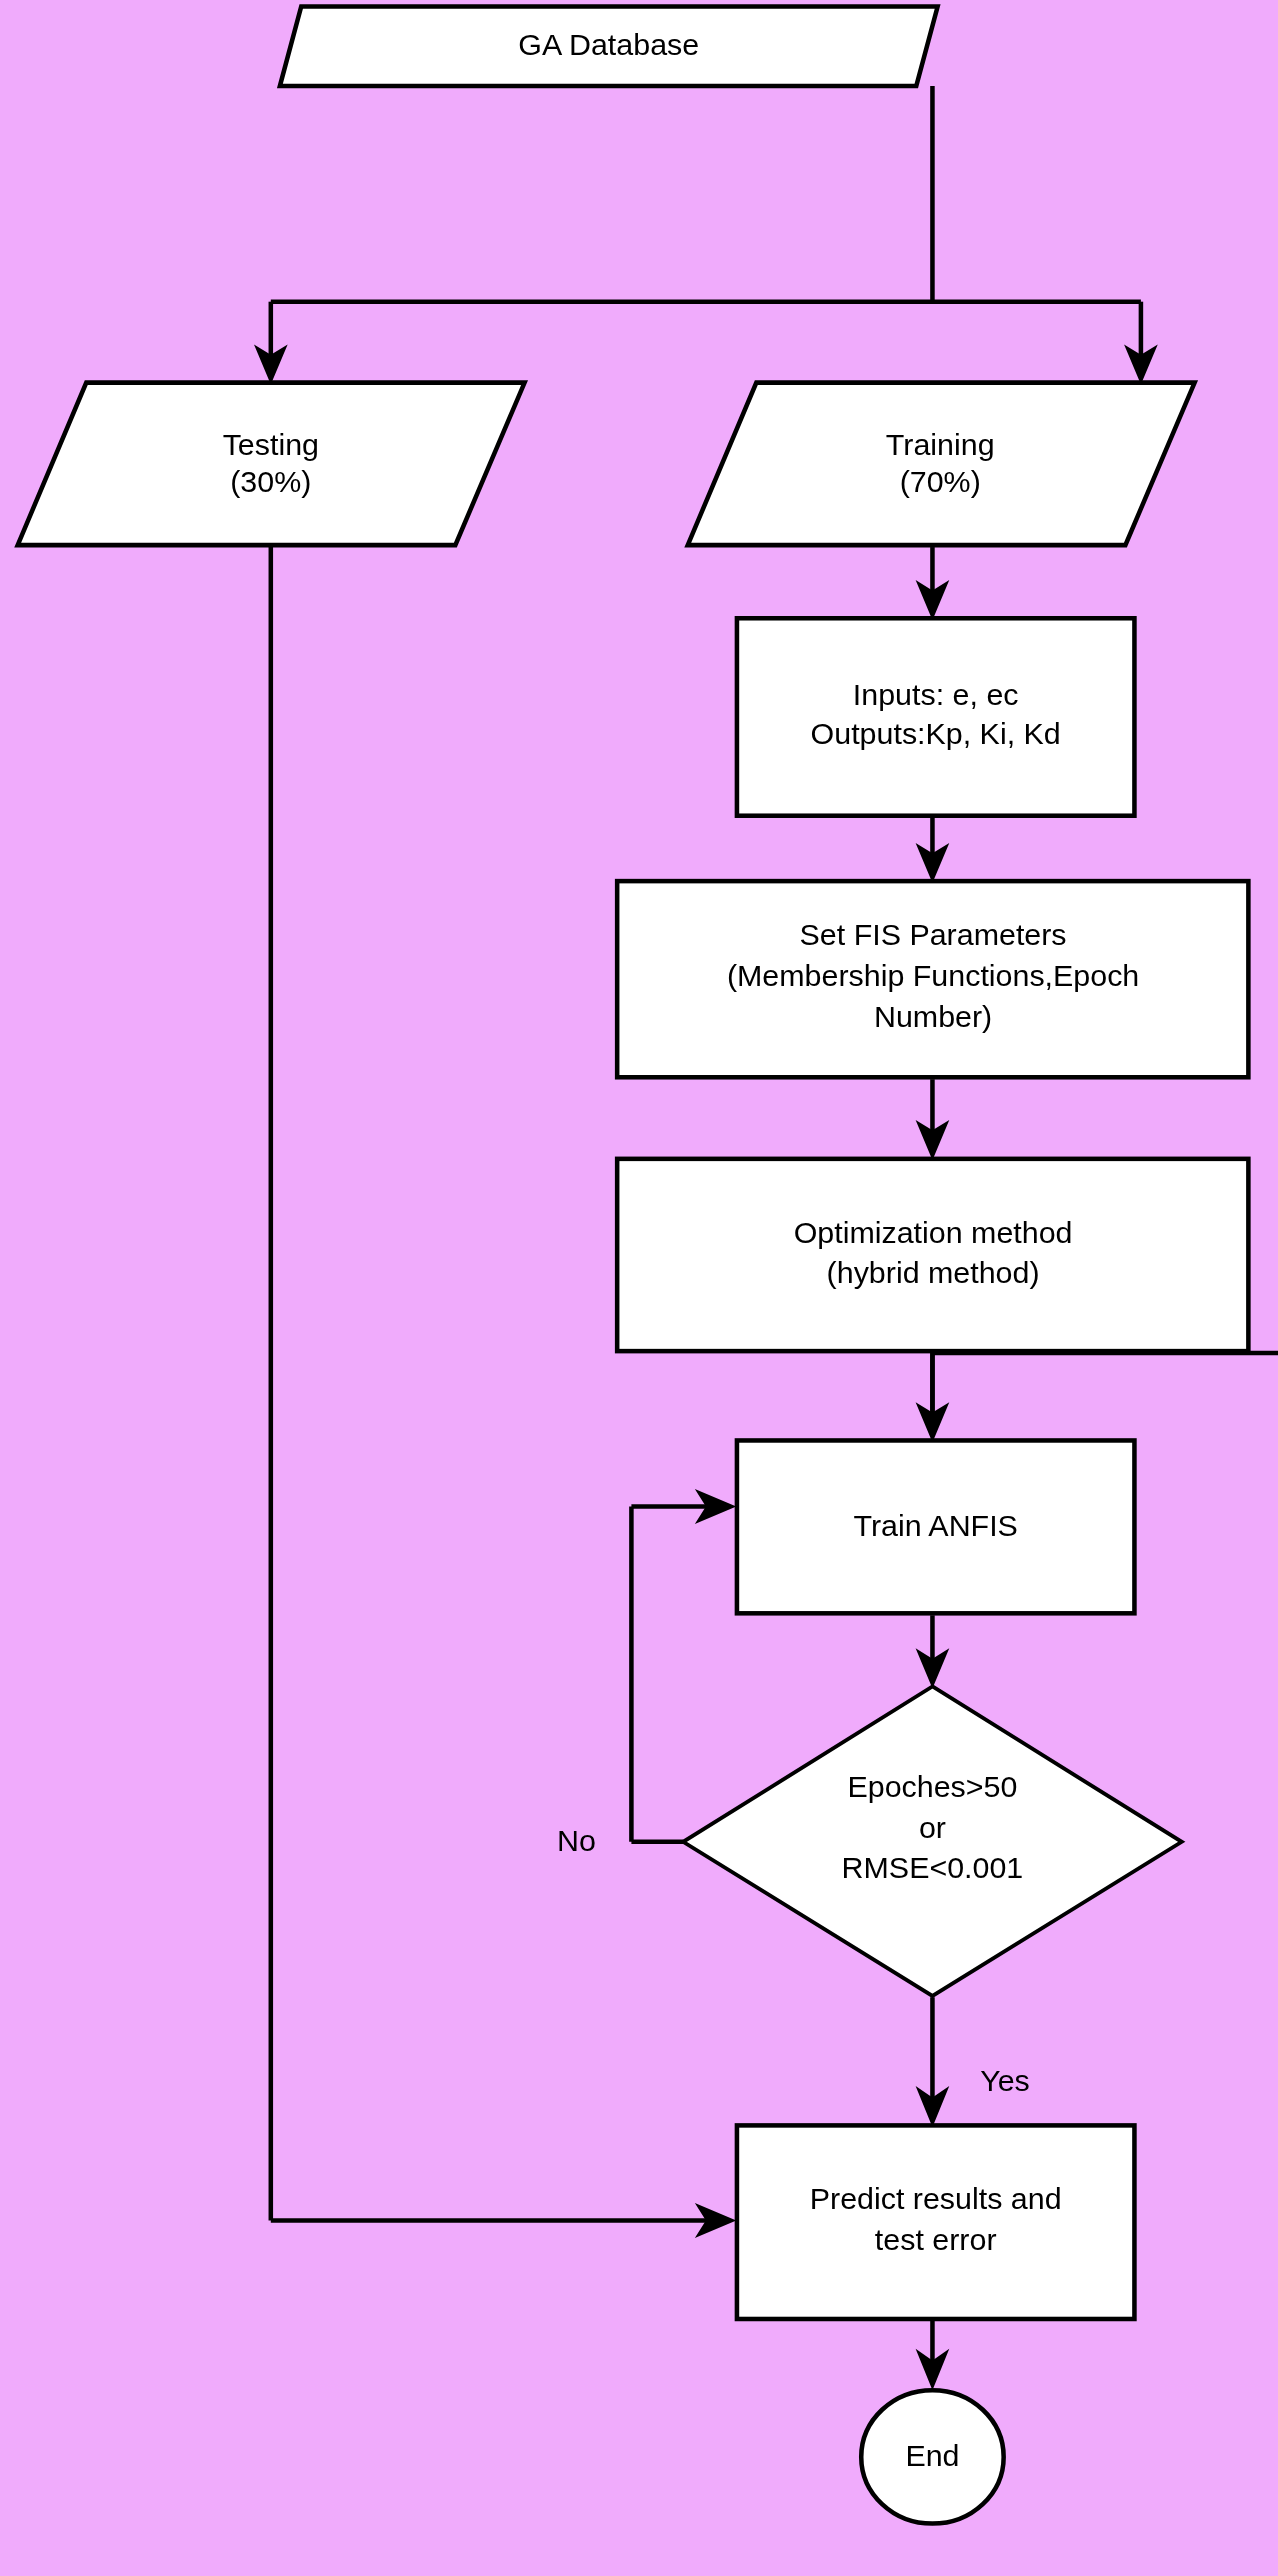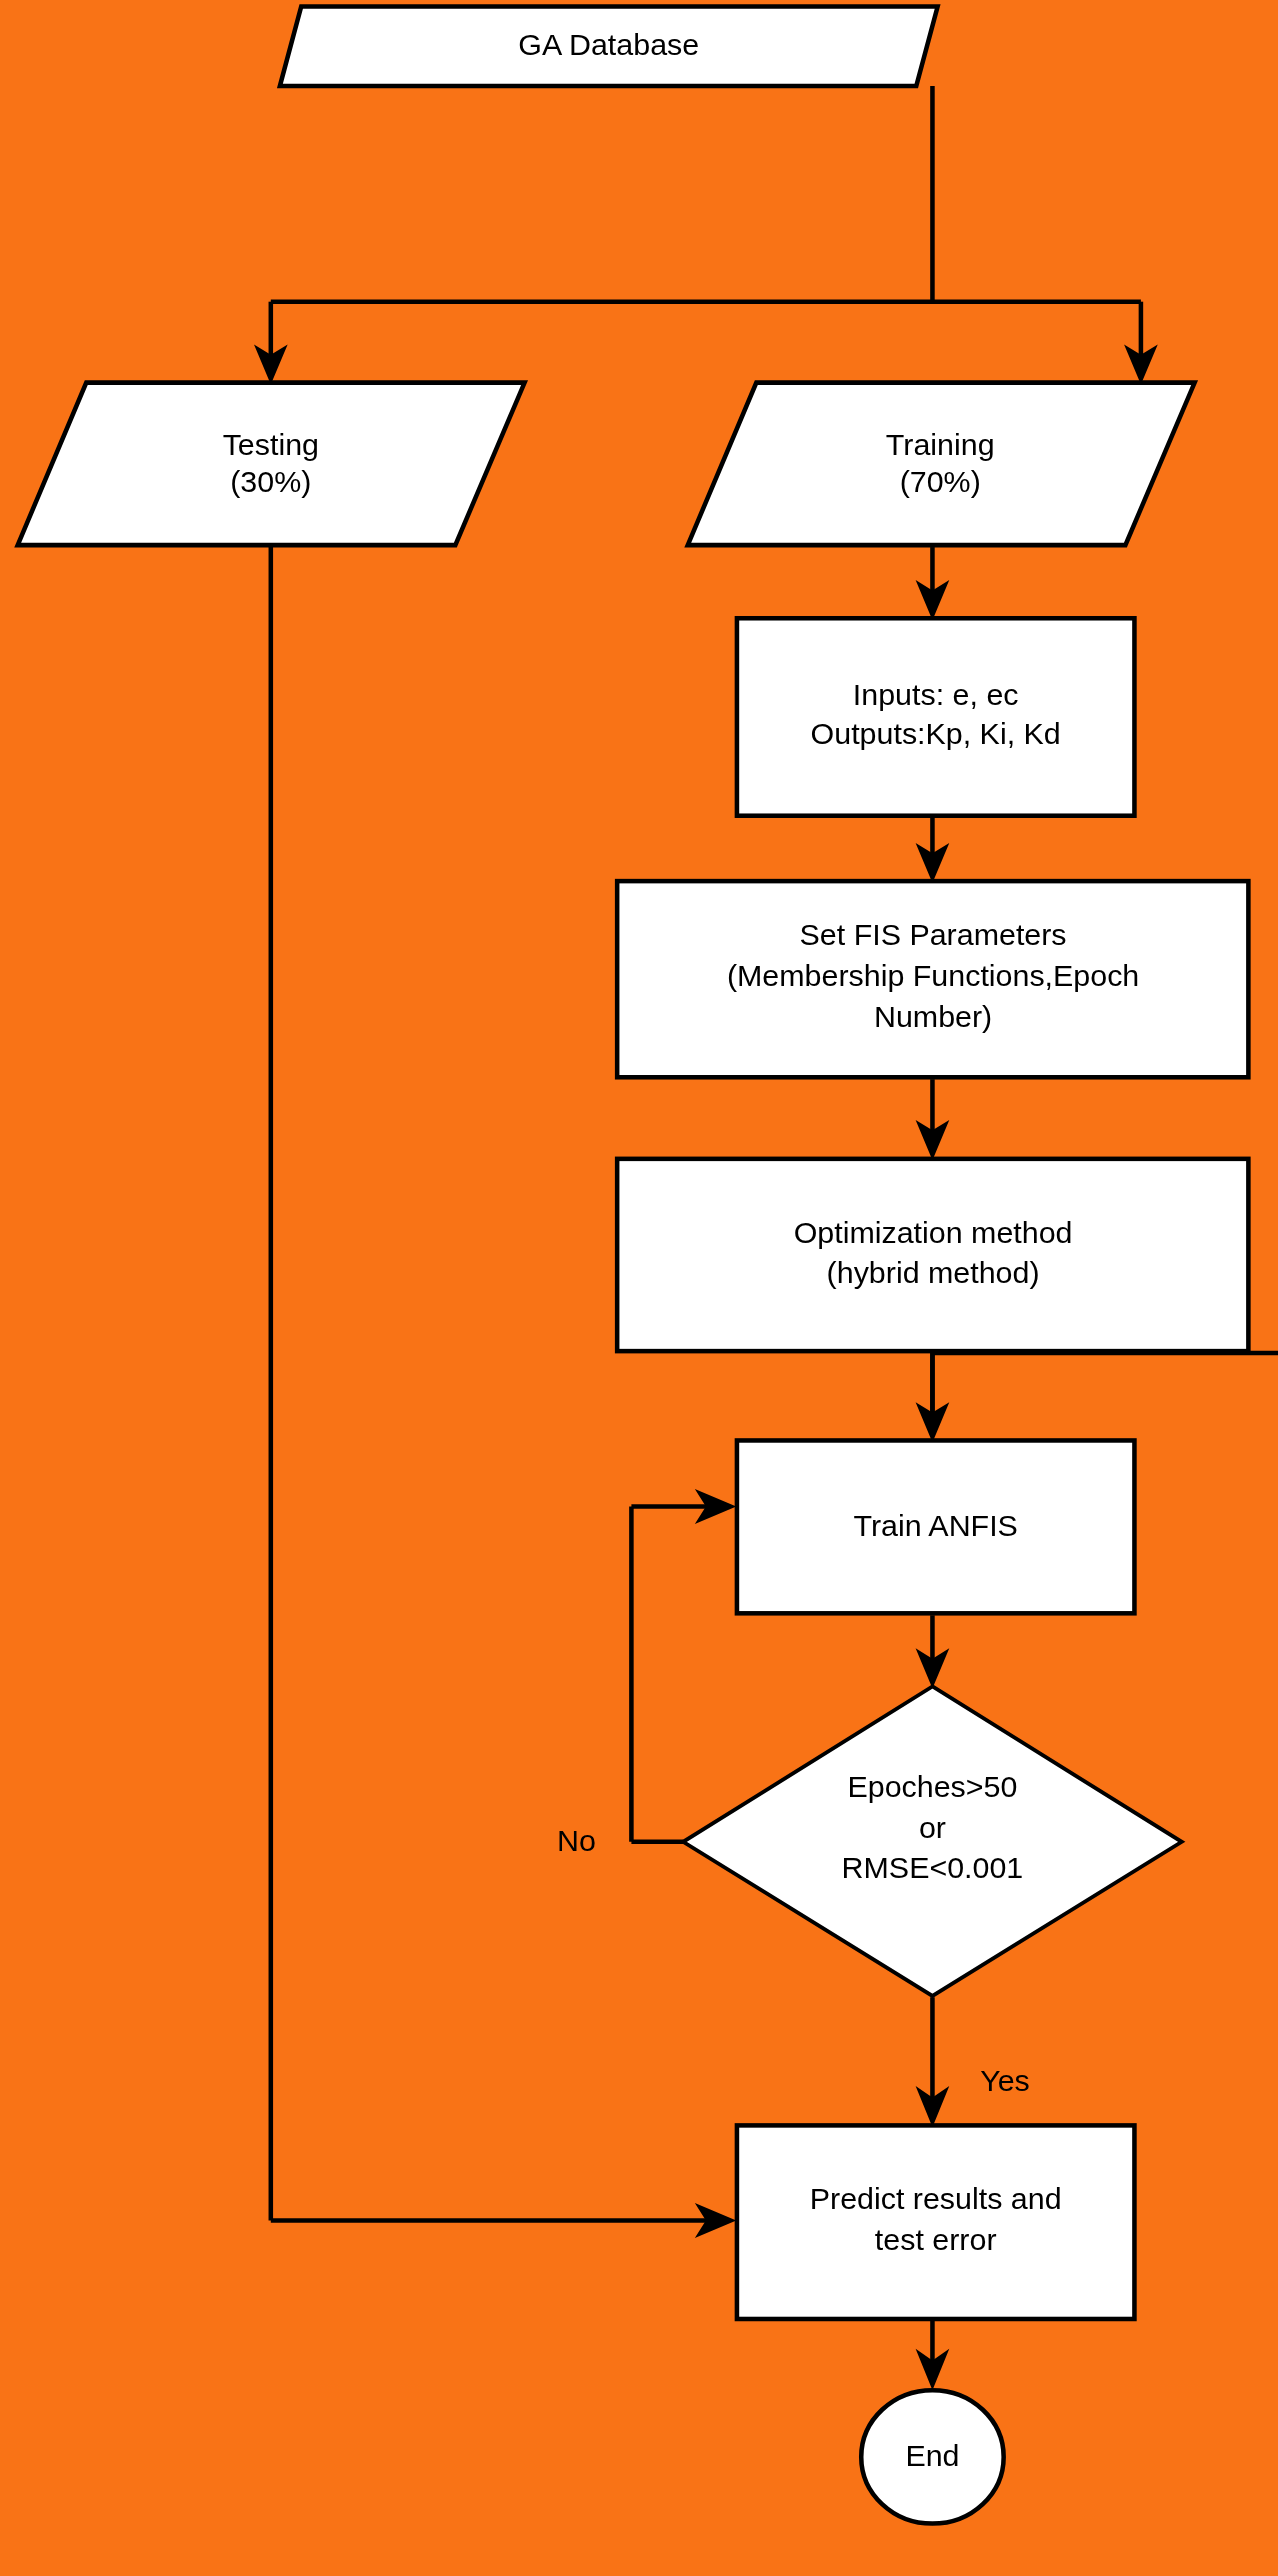--- a/index.html
+++ b/index.html
@@ -7,21 +7,21 @@
     padding: 0;
     background: #ffffff;
   }
   body {
     font-family: "Liberation Sans", sans-serif;
   }
   #flowchart-root {
     position: relative;
     width: 1279px;
     height: 2576px;
-    background: #f97316;
+    background: #f0abfc;
     overflow: hidden;
   }
   svg#flowchart-canvas {
     position: absolute;
     left: 0;
     top: 0;
     width: 1279px;
     height: 2576px;
     display: block;
   }

